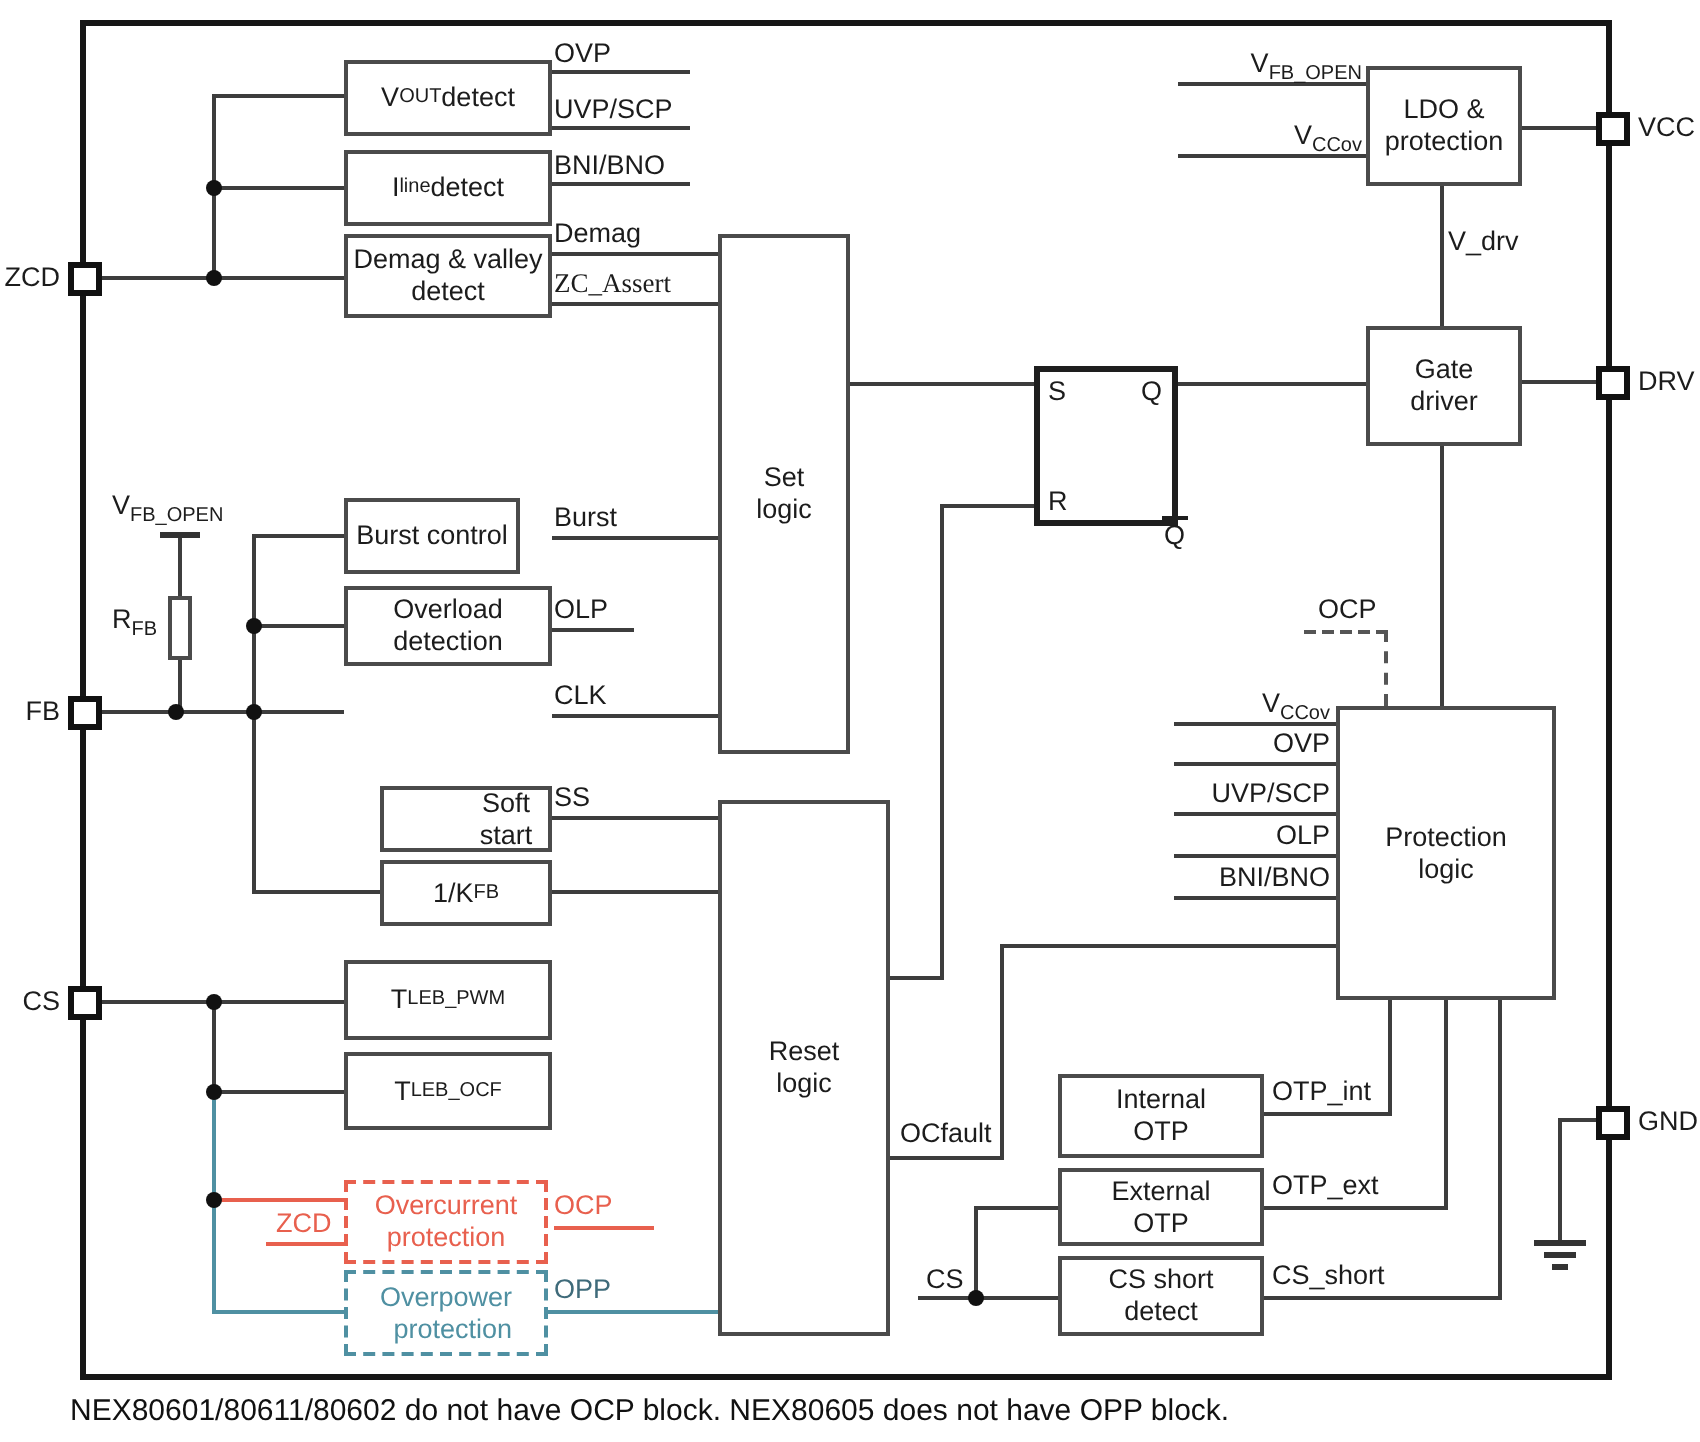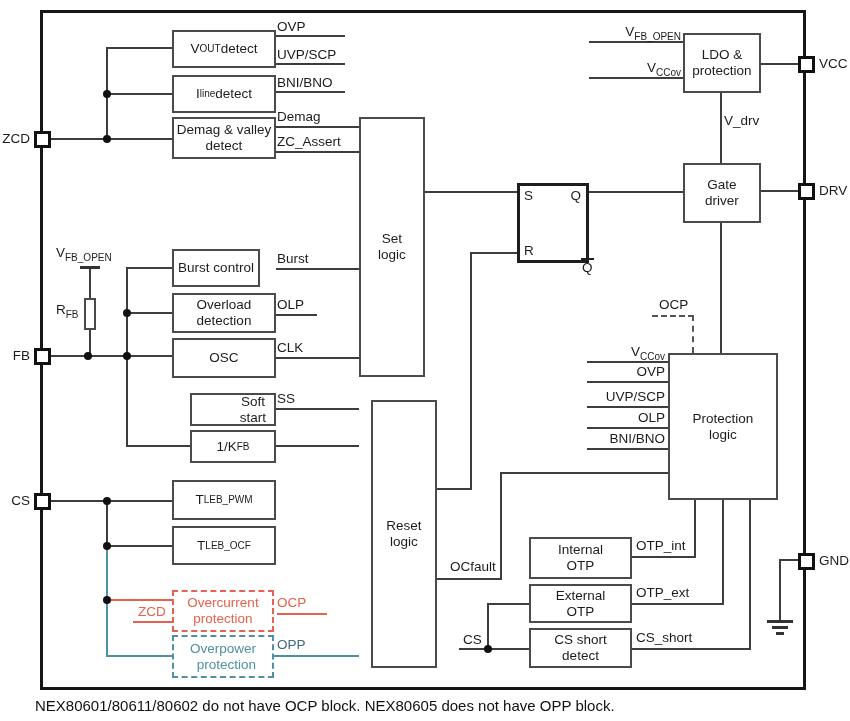--- a/index.html
+++ b/index.html
@@ -56,34 +56,33 @@
   <div class="lbl" style="left:819px;top:554px;">GND</div>
 
   <div class="blk" style="left:172px;top:30px;width:104px;height:38px;"><span>V</span><sub>OUT</sub><span> detect</span></div>
   <div class="blk" style="left:172px;top:75px;width:104px;height:38px;"><span>I</span><sub>line</sub><span> detect</span></div>
   <div class="blk" style="left:172px;top:117px;width:104px;height:42px;">Demag &amp; valley
 detect</div>
 
   <div class="blk" style="left:172px;top:249px;width:88px;height:38px;">Burst control</div>
   <div class="blk" style="left:172px;top:293px;width:104px;height:40px;">Overload
 detection</div>
-  <div class="blk" style="left:172px;top:338px;width:104px;height:40px;">OSC</div>
   <div class="blk" style="left:190px;top:393px;width:86px;height:33px;padding-left:40px;">Soft start</div>
   <div class="blk" style="left:190px;top:430px;width:86px;height:33px;"><span>1/K</span><sub>FB</sub></div>
 
   <div class="blk" style="left:172px;top:480px;width:104px;height:40px;"><span>T</span><sub>LEB_PWM</sub></div>
   <div class="blk" style="left:172px;top:526px;width:104px;height:39px;"><span>T</span><sub>LEB_OCF</sub></div>
   <div class="blk dashred" style="left:172px;top:590px;width:102px;height:42px;">Overcurrent
 protection</div>
   <div class="blk dashteal" style="left:172px;top:635px;width:102px;height:43px;text-align:right;">Overpower
 protection</div>
 
   <div class="blk" style="left:359px;top:117px;width:66px;height:260px;">Set
 logic</div>
-  <div class="blk" style="left:359px;top:400px;width:66px;height:268px;margin-left:12px;">Reset
+  <div class="blk" style="left:359px;top:400px;width:86px;height:268px;">Reset
 logic</div>
 
   <div class="latch">
     <span style="left:4px;top:2px;">S</span>
     <span style="right:5px;top:2px;">Q</span>
     <span style="left:4px;bottom:2px;">R</span>
     <span style="right:5px;bottom:2px;">
         <span class="ol">Q</span>
       </span>
   </div>
@@ -110,21 +109,21 @@
 
   <div class="wh" style="left:276px;top:35px;width:69px;"></div>
   <div class="lbl" style="left:277px;top:20px;">OVP</div>
   <div class="wh" style="left:276px;top:63px;width:69px;"></div>
   <div class="lbl" style="left:277px;top:48px;">UVP/SCP</div>
   <div class="wh" style="left:276px;top:91px;width:69px;"></div>
   <div class="lbl" style="left:277px;top:76px;">BNI/BNO</div>
   <div class="wh" style="left:276px;top:126px;width:83px;"></div>
   <div class="lbl" style="left:277px;top:110px;">Demag</div>
   <div class="wh" style="left:276px;top:151px;width:83px;"></div>
-  <div class="lbl" style="left:277px;top:135px;">ZC_Assert</div>
+  <div class="lbl" style="left:277px;top:135px;font-family:Liberation Serif, serif;">ZC_Assert</div>
 
   <div class="lbl" style="left:56px;top:246px;"><span>V</span><sub>FB_OPEN</sub></div>
   <div class="gbar" style="left:80px;top:266px;width:20px;"></div>
   <div class="wv" style="left:89px;top:269px;height:29px;"></div>
   <div class="res"></div>
   <div class="lbl" style="left:56px;top:303px;"><span>R</span><sub>FB</sub></div>
   <div class="wv" style="left:89px;top:330px;height:27px;"></div>
 
   <div class="wh" style="left:51px;top:355px;width:121px;"></div>
   <div class="wv" style="left:126px;top:267px;height:180px;"></div>

